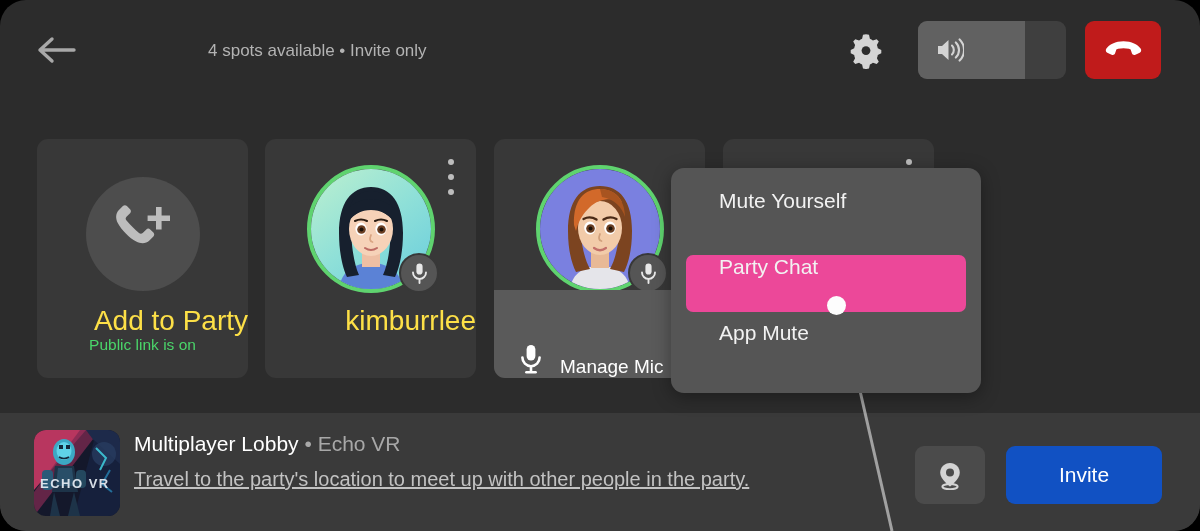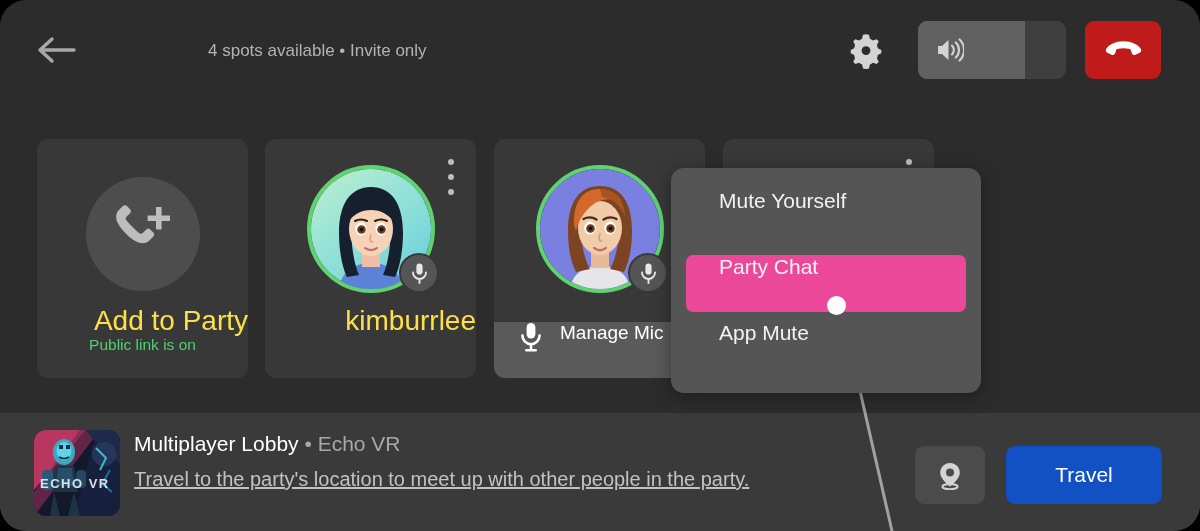--- a/index.html
+++ b/index.html
@@ -131,23 +131,23 @@
     width: 6px; cursor: pointer;
   }
   .kebab span {
     display: block; width: 6px; height: 6px;
     border-radius: 50%; background: #bdbdbd;
     margin-bottom: 9px;
   }
 
   .manage-overlay {
     position: absolute; left: 0; bottom: 0;
-    width: 211px; height: 56px;
+    width: 211px; height: 88px;
     background: #5a5a5a;
-    display: flex; align-items: flex-start;
+    display: flex; align-items: flex-end;
     cursor: pointer;
   }
   .manage-overlay .mic-ic { margin-left: 26px; margin-right: 18px; }
   .manage-overlay .lbl { font-size: 19px; color: #ffffff; white-space: nowrap; }
 
   
   #dropdown {
     position: absolute; left: 671px; top: 168px;
     width: 310px; height: 225px;
     background: #555555;
@@ -464,16 +464,16 @@
   <div id="locate-btn">
     <svg width="26" height="28" viewBox="0 0 26 28">
       <path fill="#d4d4d4" d="M13 1 C7.5 1 3.2 5.3 3.2 10.7 C3.2 17.2 13 24.5 13 24.5
         C13 24.5 22.8 17.2 22.8 10.7 C22.8 5.3 18.5 1 13 1 Z"></path>
       <circle cx="13" cy="10.6" r="4" fill="#4b4b4b"></circle>
       <ellipse cx="13" cy="24.6" rx="7.6" ry="2.6" fill="none" stroke="#d4d4d4" stroke-width="2"></ellipse>
     </svg>
   </div>
 
   <div id="travel-btn">
-    <span class="lbl">Travel</span>
+    <span class="lbl">Invite</span>
   </div>
 
 </div>
 
 </body></html>

